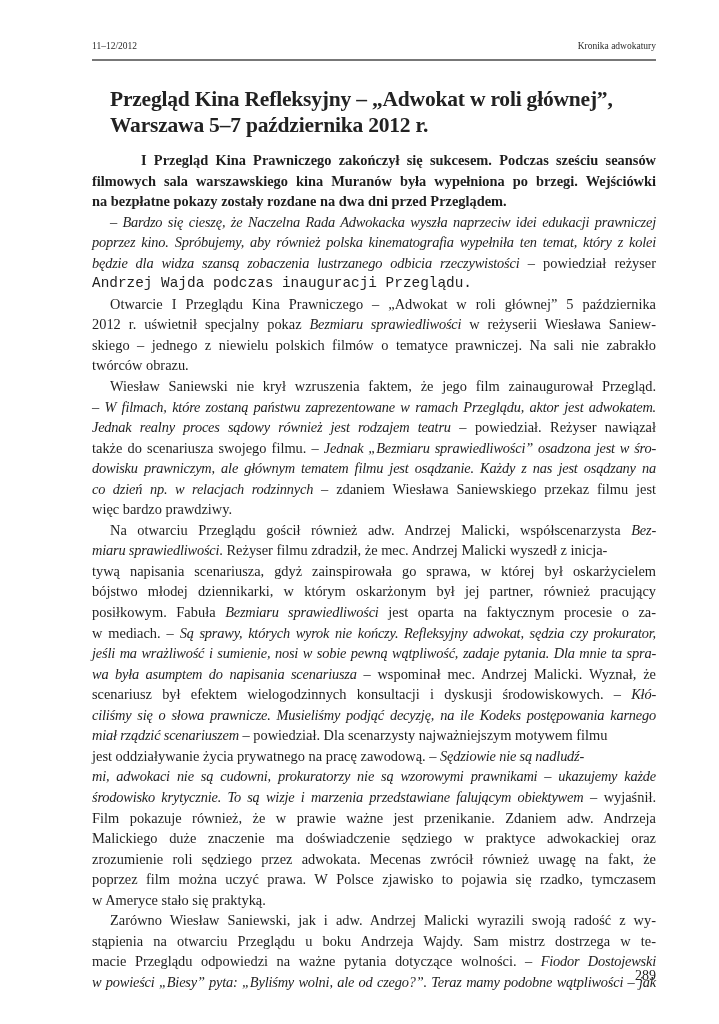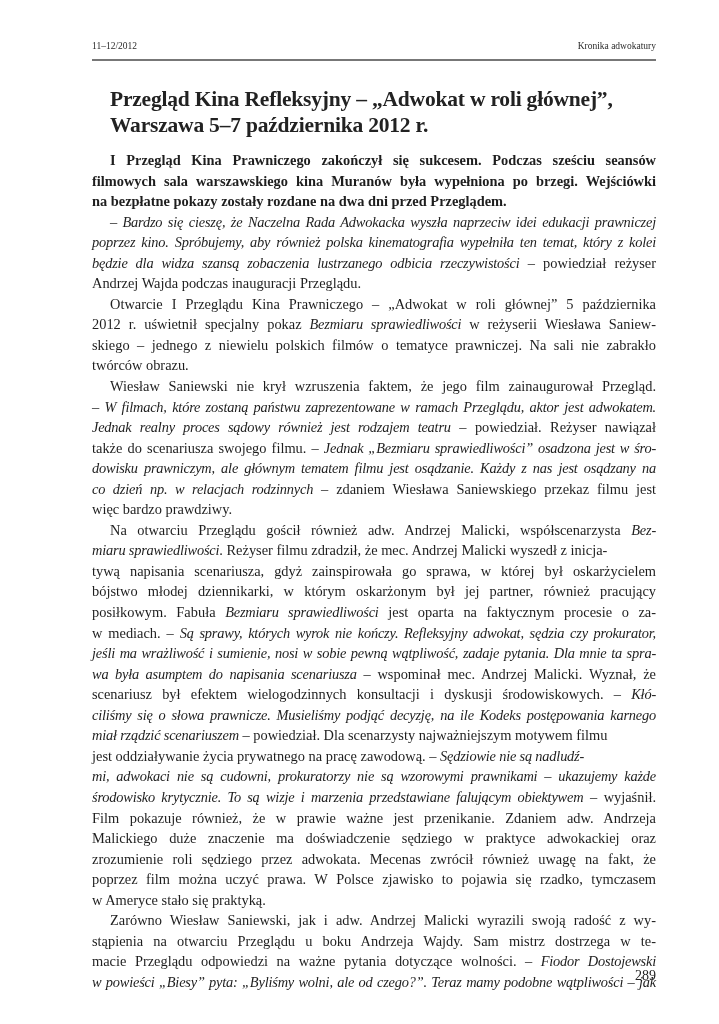--- a/index.html
+++ b/index.html
@@ -93,27 +93,27 @@
     <span>Kronika adwokatury</span>
   </div>
   <div class="header-rule"></div>
 
   <h1 class="title">
     <span class="line">Przegląd Kina Refleksyjny – „Adwokat w roli głównej”,</span>
     <span class="line">Warszawa 5–7 października 2012 r.</span>
   </h1>
 
   <div class="body" id="article-body">
-      <span class="ln indent" style="display: block;"><span style="white-space: nowrap; word-spacing: 0px;"><span class="lead">I Przegląd Kina Prawniczego zakończył się sukcesem. Podczas sześciu seansów</span></span></span>
+      <span class="ln indent" style="display: block;"><span style="white-space: nowrap; word-spacing: 0px; margin-left: 31px;"><span class="lead">I Przegląd Kina Prawniczego zakończył się sukcesem. Podczas sześciu seansów</span></span></span>
       <span class="ln" style="display: block;"><span style="white-space: nowrap; word-spacing: 0px;"><span class="lead">filmowych sala warszawskiego kina Muranów była wypełniona po brzegi. Wejściówki</span></span></span>
       <span class="ln last" style="display: block;"><span style="white-space: nowrap;"><span class="lead">na bezpłatne pokazy zostały rozdane na dwa dni przed Przeglądem.</span></span></span>
       <span class="ln indent" style="display: block;"><span style="white-space: nowrap; word-spacing: 0px;"><i>– Bardzo się cieszę, że Naczelna Rada Adwokacka wyszła naprzeciw idei edukacji prawniczej</i></span></span>
       <span class="ln" style="display: block;"><span style="white-space: nowrap; word-spacing: 0px;"><i>poprzez kino. Spróbujemy, aby również polska kinematografia wypełniła ten temat, który z kolei</i></span></span>
       <span class="ln" style="display: block;"><span style="white-space: nowrap; word-spacing: 0px;"><i>będzie dla widza szansą zobaczenia lustrzanego odbicia rzeczywistości</i><span> – powiedział reżyser</span></span></span>
-      <span class="ln last" style="display: block;"><span style="white-space: nowrap;"><span>Andrzej Wajda podczas inauguracji Przeglądu.</span></span></span>
+      <span class="ln last" style="display: block; font-family: Liberation Mono, monospace;"><span style="white-space: nowrap;"><span>Andrzej Wajda podczas inauguracji Przeglądu.</span></span></span>
       <span class="ln indent" style="display: block;"><span style="white-space: nowrap; word-spacing: 0px;"><span>Otwarcie I Przeglądu Kina Prawniczego – „Adwokat w roli głównej” 5 października</span></span></span>
       <span class="ln" style="display: block;"><span style="white-space: nowrap; word-spacing: 0px;"><span>2012 r. uświetnił specjalny pokaz </span><i>Bezmiaru sprawiedliwości</i><span> w reżyserii Wiesława Saniew-</span></span></span>
       <span class="ln" style="display: block;"><span style="white-space: nowrap; word-spacing: 0px;"><span>skiego – jednego z niewielu polskich filmów o tematyce prawniczej. Na sali nie zabrakło</span></span></span>
       <span class="ln last" style="display: block;"><span style="white-space: nowrap;"><span>twórców obrazu.</span></span></span>
       <span class="ln indent" style="display: block;"><span style="white-space: nowrap; word-spacing: 0px; margin-top: 16px;"><span>Wiesław Saniewski nie krył wzruszenia faktem, że jego film zainaugurował Przegląd.</span></span></span>
       <span class="ln" style="display: block;"><span style="white-space: nowrap; word-spacing: 0px;"><i>– W filmach, które zostaną państwu zaprezentowane w ramach Przeglądu, aktor jest adwokatem.</i></span></span>
       <span class="ln" style="display: block;"><span style="white-space: nowrap; word-spacing: 0px;"><i>Jednak realny proces sądowy również jest rodzajem teatru</i><span> – powiedział. Reżyser nawiązał</span></span></span>
       <span class="ln" style="display: block;"><span style="white-space: nowrap; word-spacing: 0.00130208px;"><span>także do scenariusza swojego filmu. – </span><i>Jednak „Bezmiaru sprawiedliwości” osadzona jest w śro-</i></span></span>
       <span class="ln" style="display: block;"><span style="white-space: nowrap; word-spacing: 0px;"><i>dowisku prawniczym, ale głównym tematem filmu jest osądzanie. Każdy z nas jest osądzany na</i></span></span>
       <span class="ln" style="display: block;"><span style="white-space: nowrap; word-spacing: 0px;"><i>co dzień np. w relacjach rodzinnych</i><span> – zdaniem Wiesława Saniewskiego przekaz filmu jest</span></span></span>

